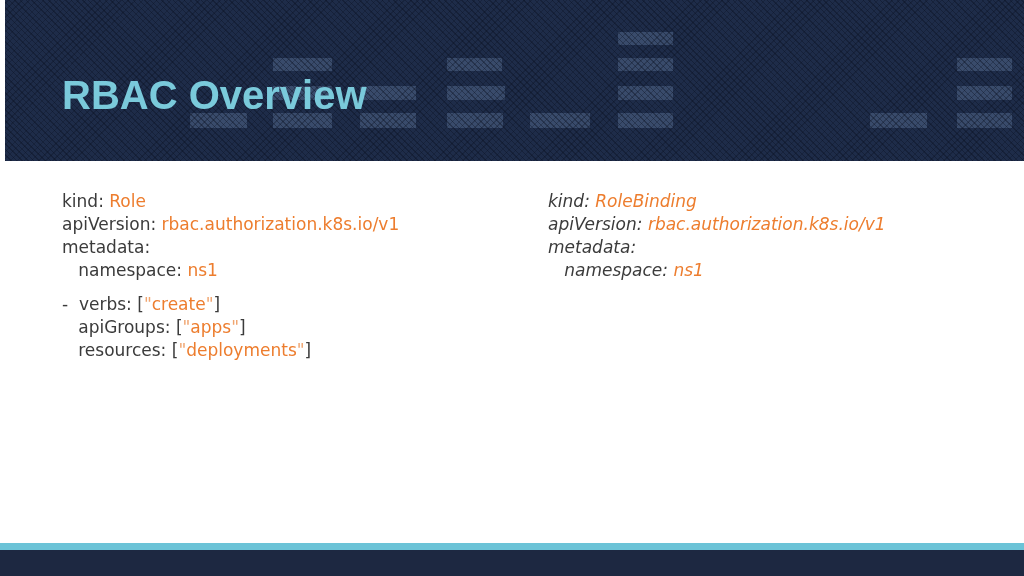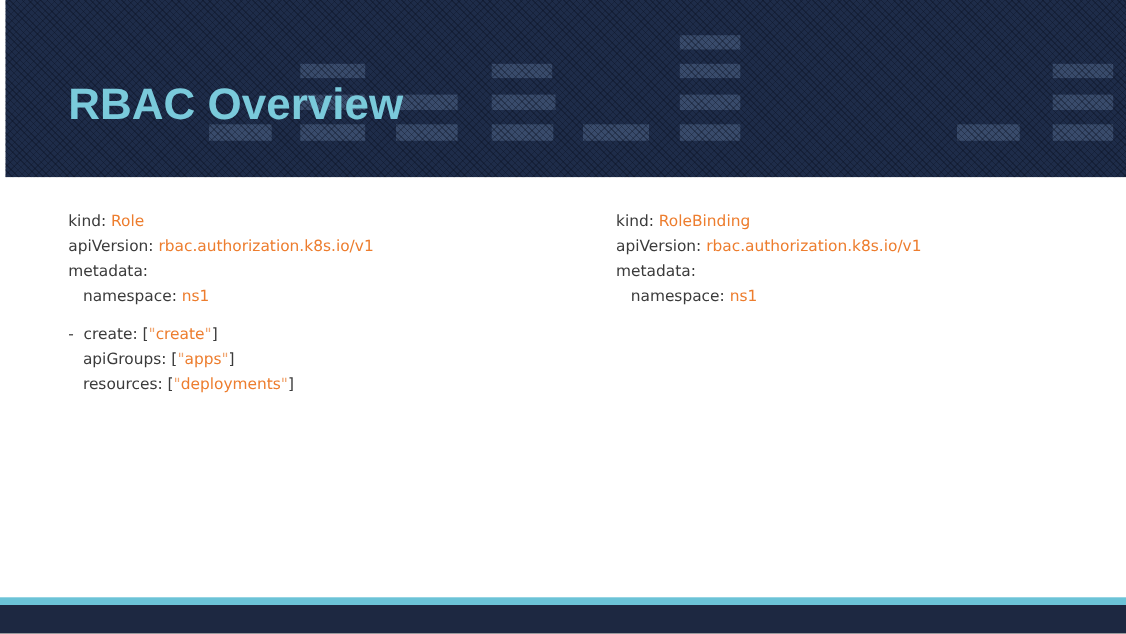--- a/index.html
+++ b/index.html
@@ -52,25 +52,25 @@
     line-height: 40px;
     letter-spacing: 0px;
     color: var(--title-color);
   }
 
   
   .code-block {
     position: absolute;
     top: 190px;
     font-family: "DejaVu Sans", sans-serif;
-    font-size: 14px;
+    font-size: 17px;
     z-index: 1;
   }
   .code-block.left  { left: 62px; }
-  .code-block.right { left: 560px; }
+  .code-block.right { left: 548px; font-style: italic; }
   .code-line { white-space: pre; height: 23px; line-height: 23px; }
   .code-line.blank { height: 11px; }
   .tok-k { color: var(--tok-k); }
   .tok-v { color: var(--tok-v); }
   .tok-q { color: var(--tok-q); }
 
   
   .footer-stripe {
     position: absolute;
     left: 0; top: 543px;
@@ -113,21 +113,21 @@
       </div>
     <h1 class="slide-title">RBAC Overview</h1>
   </div>
 
   <div class="code-block left">
       <div class="code-line"><span class="tok-k">kind: </span><span class="tok-v">Role</span></div>
       <div class="code-line"><span class="tok-k">apiVersion: </span><span class="tok-v">rbac.authorization.k8s.io/v1</span></div>
       <div class="code-line"><span class="tok-k">metadata:</span></div>
       <div class="code-line"><span class="tok-k">   namespace: </span><span class="tok-v">ns1</span></div>
       <div class="code-line blank"></div>
-      <div class="code-line"><span class="tok-k">-  create: [</span><span class="tok-q">"</span><span class="tok-v">create</span><span class="tok-q">"</span><span class="tok-k">]</span></div>
+      <div class="code-line"><span class="tok-k">-  verbs: [</span><span class="tok-q">"</span><span class="tok-v">create</span><span class="tok-q">"</span><span class="tok-k">]</span></div>
       <div class="code-line"><span class="tok-k">   apiGroups: [</span><span class="tok-q">"</span><span class="tok-v">apps</span><span class="tok-q">"</span><span class="tok-k">]</span></div>
       <div class="code-line"><span class="tok-k">   resources: [</span><span class="tok-q">"</span><span class="tok-v">deployments</span><span class="tok-q">"</span><span class="tok-k">]</span></div>
     </div>
   <div class="code-block right">
       <div class="code-line"><span class="tok-k">kind: </span><span class="tok-v">RoleBinding</span></div>
       <div class="code-line"><span class="tok-k">apiVersion: </span><span class="tok-v">rbac.authorization.k8s.io/v1</span></div>
       <div class="code-line"><span class="tok-k">metadata:</span></div>
       <div class="code-line"><span class="tok-k">   namespace: </span><span class="tok-v">ns1</span></div>
     </div>
 

